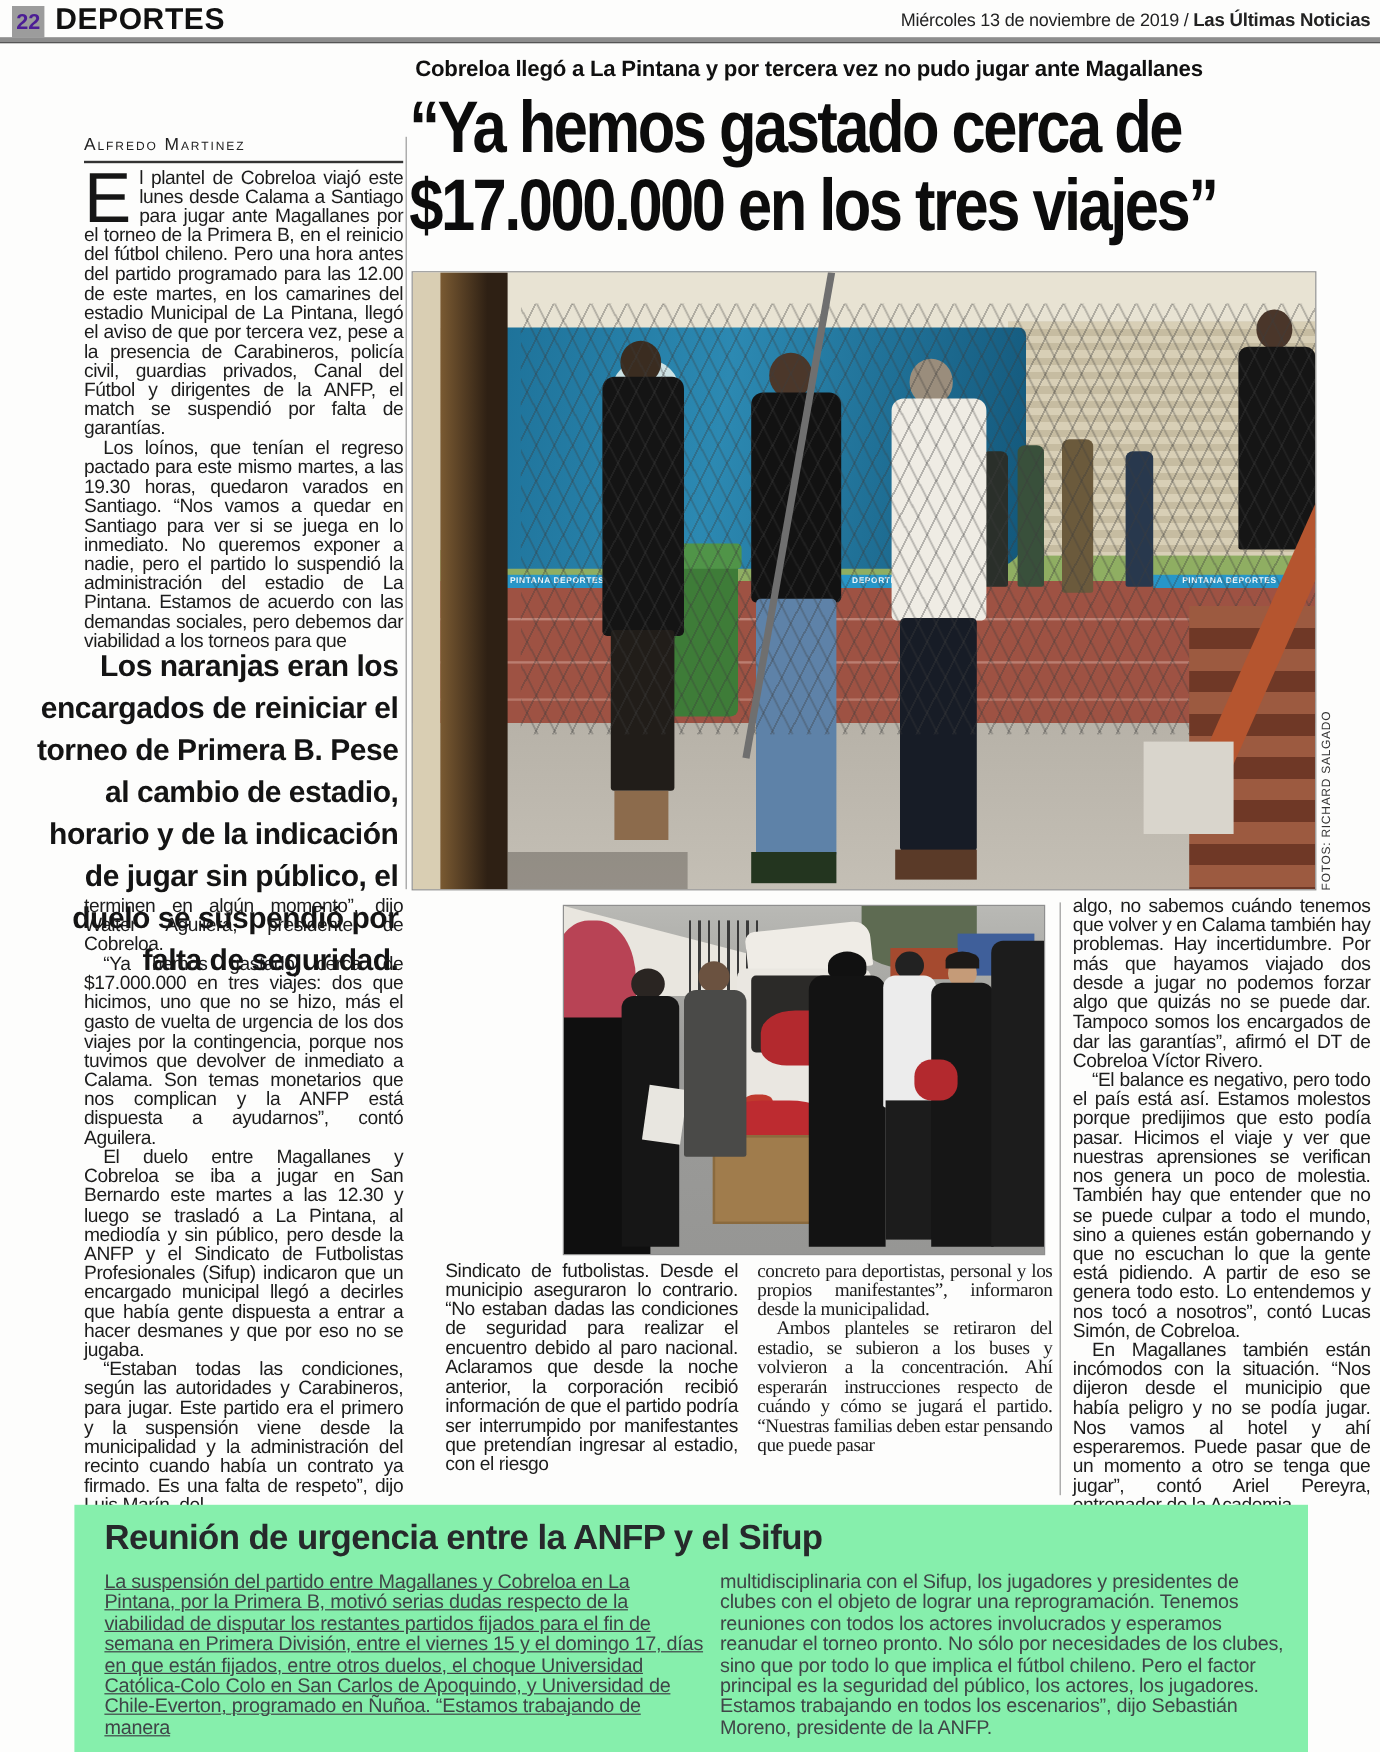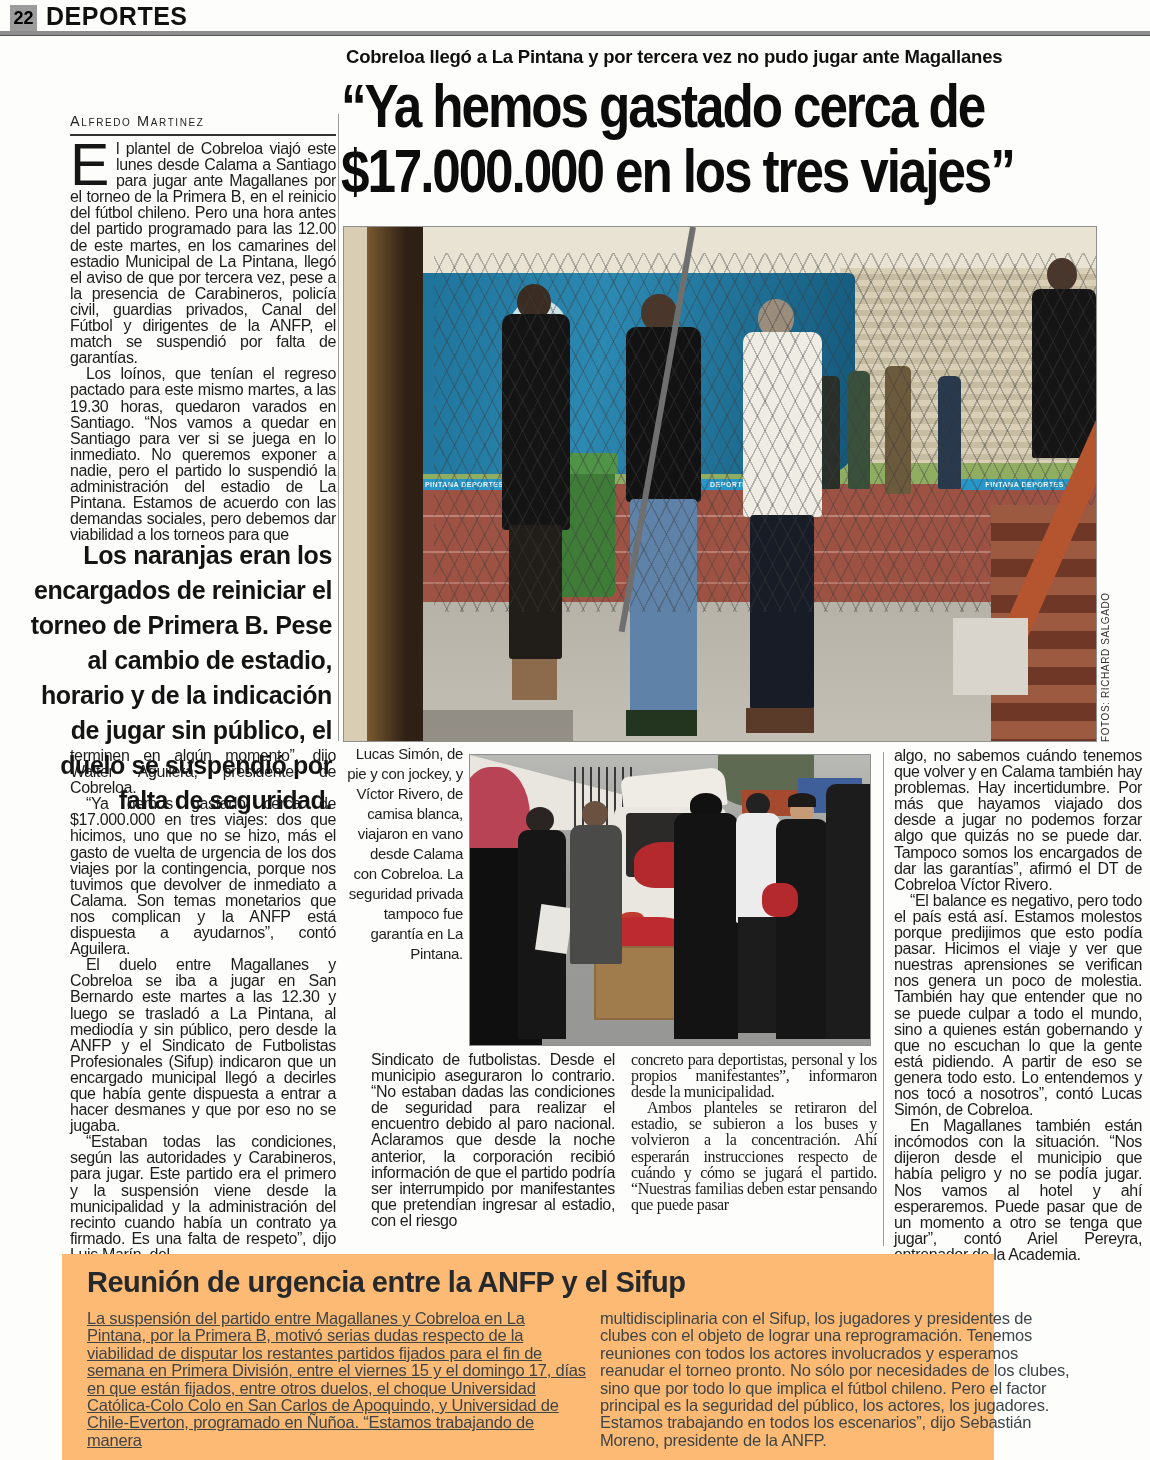--- a/index.html
+++ b/index.html
@@ -1,21 +1,21 @@
 <!DOCTYPE html>
 <html><head>
 <meta charset="utf-8">
 <style>
   html,body{margin:0;padding:0;background:#e9e9e9;}
   .page{position:relative;width:1150px;height:1460px;margin:0 auto;background:#fdfdfc;
         font-family:"Liberation Sans",sans-serif;color:#1b1b1b;overflow:hidden;}
 
   
   .pagenum{position:absolute;left:10px;top:5px;width:27px;height:26px;background:#9c9c9c;
-           color:#000000;font-weight:bold;font-size:18px;text-align:center;line-height:26px;}
+           color:#4c1d95;font-weight:bold;font-size:18px;text-align:center;line-height:26px;}
   .section{position:absolute;left:46px;top:2px;font-size:25px;font-weight:800;letter-spacing:.5px;color:#111;}
   .edition{position:absolute;right:8px;top:9px;font-size:15px;color:#222;letter-spacing:-0.2px;}
   .edition b{font-size:15.5px;}
   .mastrule{position:absolute;left:0;top:31px;width:1150px;height:4px;background:#8d8d8d;border-bottom:1px solid #555;}
 
   .kicker{position:absolute;left:346px;top:46px;font-size:18.5px;font-weight:bold;letter-spacing:-0.2px;color:#101010;}
   .headline{position:absolute;left:341px;top:74px;font-weight:bold;font-size:61px;line-height:65px;
             letter-spacing:-2.5px;color:#0c0c0c;transform:scaleX(.84);transform-origin:left top;white-space:nowrap;}
 
   .byline{position:absolute;left:70px;top:113px;width:266px;font-variant:small-caps;font-size:14.5px;
@@ -40,41 +40,42 @@
           writing-mode:vertical-rl;transform:rotate(180deg);white-space:nowrap;}
 
   .caption{position:absolute;left:344px;top:744px;width:119px;font-size:15px;line-height:20px;
            text-align:right;letter-spacing:-0.3px;color:#1f1f1f;}
 
   .colA{position:absolute;left:70px;top:748px;width:266px;}
   .colB{position:absolute;left:371px;top:1052px;width:244px;}
   .colC{position:absolute;left:631px;top:1052px;width:246px;font-family:Liberation Serif, serif;}
   .colD{position:absolute;left:894px;top:748px;width:248px;}
 
-  .infobox{position:absolute;left:62px;top:1254px;width:932px;height:206px;background:#fdba74;}
+  .infobox{position:absolute;left:62px;top:1254px;width:1028px;height:206px;background:#86efac;}
   .ib-title{position:absolute;left:25px;top:12px;font-size:29px;font-weight:bold;letter-spacing:-0.5px;color:#26292b;}
   .ib-col{position:absolute;top:56px;font-size:16.5px;line-height:17.4px;letter-spacing:-0.2px;color:#3f4547;}
   .ib-left{left:25px;width:500px;text-decoration:underline;}
   .ib-right{left:538px;width:478px;}
 
   
   .s{position:absolute;}
   .sign{position:absolute;background:#2796c8;color:#eaf5fb;font-size:7px;font-weight:bold;
         letter-spacing:.5px;text-align:center;line-height:11px;height:11px;overflow:hidden;}
   .fence{background:
      repeating-linear-gradient(63deg, rgba(60,60,60,0) 0 12px, rgba(60,60,60,.32) 12px 13.5px),
      repeating-linear-gradient(-63deg, rgba(60,60,60,0) 0 12px, rgba(60,60,60,.32) 12px 13.5px);}
 </style>
 </head>
 <body>
 
 <div class="page">
 
   <div class="pagenum">22</div>
   <div class="section">DEPORTES</div>
+  <div class="edition"><span>Miércoles 13 de noviembre de 2019 / </span><b>Las Últimas Noticias</b></div>
   <div class="mastrule"></div>
 
   <div class="kicker">Cobreloa llegó a La Pintana y por tercera vez no pudo jugar ante Magallanes</div>
   <div class="headline">
     <div>“Ya hemos gastado cerca de</div>
     <div>$17.000.000 en los tres viajes”</div>
   </div>
 
   <div class="byline">Alfredo Martinez</div>
   <div class="col1 bodytext">
@@ -137,21 +138,20 @@
     <div class="s" style="right:0;bottom:0;width:14%;height:46%;background:repeating-linear-gradient(180deg,#9c5a40 0 18px,#6f3826 18px 36px);"></div>
     <div class="s" style="right:2%;top:28%;width:3.5%;height:56%;background:#b5552f;transform:rotate(24deg);"></div>
     <div class="s" style="right:9%;bottom:9%;width:10%;height:15%;background:#d9d5cc;"></div>
 
     <div class="s" style="left:0;top:0;width:3%;height:100%;background:linear-gradient(90deg,#d9ceb3,#c9b econom);background:#d9ceb3;"></div>
     <div class="s" style="left:3%;top:0;width:7.5%;height:100%;background:linear-gradient(90deg,#7a5a32,#2e2014 70%);"></div>
     <div class="s" style="left:10.5%;bottom:0;width:20%;height:6%;background:rgba(60,55,48,.35);"></div>
   </div>
   <div class="credit">FOTOS: RICHARD SALGADO</div>
 
-  <div class="caption">Lucas Simón, de pie y con jockey, y Víctor Rivero, de camisa blanca, viajaron en vano desde Calama con Cobreloa. La seguridad privada tampoco fue garantía en La Pintana.</div>
 
   <div class="photo photo-2">
     <div class="s" style="inset:0;background:linear-gradient(#b9b9b5 0%,#a8a8a4 22%,#9c9c9a 40%,#969694 100%);"></div>
     <div class="s" style="left:0;top:0;width:40%;height:26%;background:#e9e6df;clip-path:polygon(0 100%,0 0,100% 55%,100% 100%);"></div>
     <div class="s" style="left:62%;top:0;width:24%;height:18%;background:#5e6b52;border-radius:0 0 40% 40%;"></div>
     <div class="s" style="right:2%;top:8%;width:16%;height:12%;background:#3f5f9a;"></div>
     <div class="s" style="right:18%;top:12%;width:14%;height:9%;background:#a54a2f;"></div>
     <div class="s" style="left:26%;top:4%;width:16%;height:22%;background:repeating-linear-gradient(90deg,#3a3a3a 0 2px,transparent 2px 8px);"></div>
 
     <div class="s" style="left:38%;top:6%;width:26%;height:13%;background:#efece6;border-radius:8px 14px 2px 2px;transform:rotate(-6deg);"></div>

